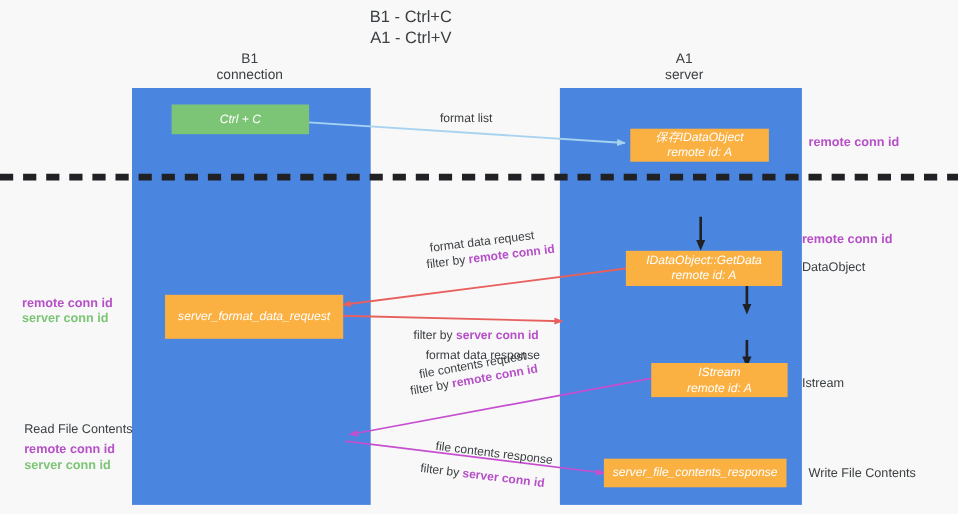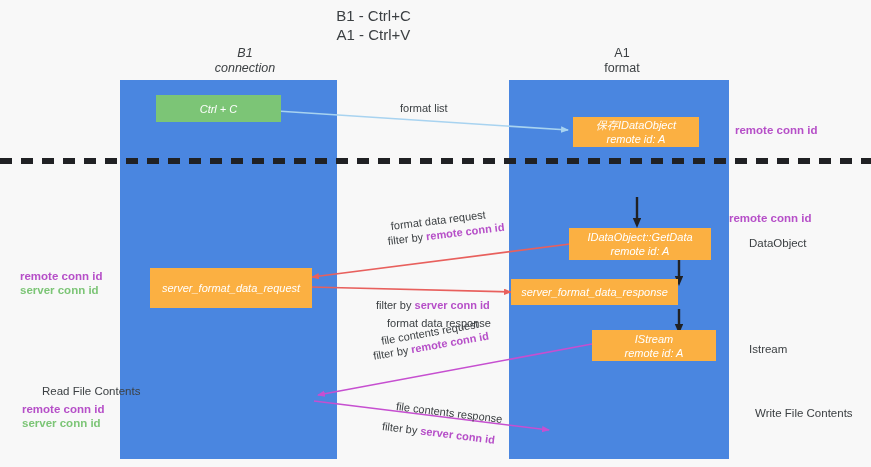--- a/index.html
+++ b/index.html
@@ -65,21 +65,21 @@
   }
   .node.green { background: #7cc576; }
   .node.orange { background: #fbb042; }
 
   
   .side {
     font-size: 11.5px;
     line-height: 14px;
     white-space: pre;
   }
-  .side.dark { color: #3c4043; padding-left: 20px; }
+  .side.dark { color: #3c4043; }
   .side.purple { color: #b64fc8; font-weight: bold; }
   .side.green { color: #7cc576; font-weight: bold; }
 
   
   .edgelabel {
     font-size: 11px;
     line-height: 14px;
     color: #3c4043;
     white-space: nowrap;
   }
@@ -94,24 +94,24 @@
   }
 </style>
 </head>
 <body>
 
 <div id="stage">
 
   <div class="abs title">B1 - Ctrl+C
 A1 - Ctrl+V</div>
 
-  <div class="abs colhead" style="left:135px; top:46px; width:220px;font-style:italic;">B1
+  <div class="abs colhead" style="left:117px; top:46px; width:220px;">B1
 connection</div>
   <div class="abs colhead" style="left:512px; top:46px; width:220px;">A1
-format</div>
+server</div>
 
   <div class="abs lane" style="left:120px; top:80px; width:217px; height:379px;"></div>
   <div class="abs lane" style="left:509px; top:80px; width:220px; height:379px;"></div>
 
   <svg class="overlay" viewBox="0 0 871 467" xmlns="http://www.w3.org/2000/svg">
     <defs>
       <marker id="ah-blue" markerWidth="9" markerHeight="9" refX="7" refY="3.2" orient="auto" markerUnits="userSpaceOnUse">
         <path d="M0,0 L8,3.2 L0,6.4 z" fill="#a8d3f0"></path>
       </marker>
       <marker id="ah-red" markerWidth="9" markerHeight="9" refX="7" refY="3.2" orient="auto" markerUnits="userSpaceOnUse">
@@ -148,26 +148,26 @@
 
   <div class="abs node orange" style="left:573px; top:117px; width:126px; height:30px;">保存IDataObject
 remote id: A</div>
 
 
   <div class="abs node orange" style="left:569px; top:228px; width:142px; height:32px;">IDataObject::GetData
 remote id: A</div>
 
   <div class="abs node orange" style="left:150px; top:268px; width:162px; height:40px;">server_format_data_request</div>
 
-  <div class="abs node orange" style="left:511px; top:279px; width:167px; height:26px;">server_format_data_response</div>
 
   <div class="abs node orange" style="left:592px; top:330px; width:124px; height:31px;">IStream
 remote id: A</div>
 
 
+  <div class="abs node orange" style="left:549px; top:417px; width:166px; height:26px;">server_file_contents_response</div>
 
   <div class="abs edgelabel" style="left:400px; top:101px;">format list</div>
 
   <div class="abs edgelabel" style="left:390px; top:219px; transform:rotate(-7deg); transform-origin:left top;">format data request</div>
   <div class="abs edgelabel" style="left:387px; top:234px; transform:rotate(-7deg); transform-origin:left top;">
     <span>filter by </span><span class="hl-purple">remote conn id</span>
   </div>
 
   <div class="abs edgelabel" style="left:387px; top:273px;margin-top:43px;">format data response</div>
   <div class="abs edgelabel" style="left:376px; top:298px;">
@@ -184,21 +184,21 @@
     <span>filter by </span><span class="hl-purple">server conn id</span>
   </div>
 
   <div class="abs side purple" style="left:735px; top:123px;">remote conn id</div>
 
   <div class="abs side purple" style="left:729px; top:211px;">remote conn id</div>
   <div class="abs side dark" style="left:729px; top:236px;">DataObject</div>
 
   <div class="abs side dark" style="left:729px; top:342px;">Istream</div>
 
-  <div class="abs side dark" style="left:735px; top:406px;">Write File Contents</div>
+  <div class="abs side dark" style="left:735px; top:424px;">Write File Contents</div>
 
   <div class="abs side purple" style="left:20px; top:269px;">remote conn id</div>
   <div class="abs side green" style="left:20px; top:283px;">server conn id</div>
 
   <div class="abs side dark" style="left:22px; top:384px;">Read File Contents</div>
   <div class="abs side purple" style="left:22px; top:402px;">remote conn id</div>
   <div class="abs side green" style="left:22px; top:416px;">server conn id</div>
 
 </div>
 

